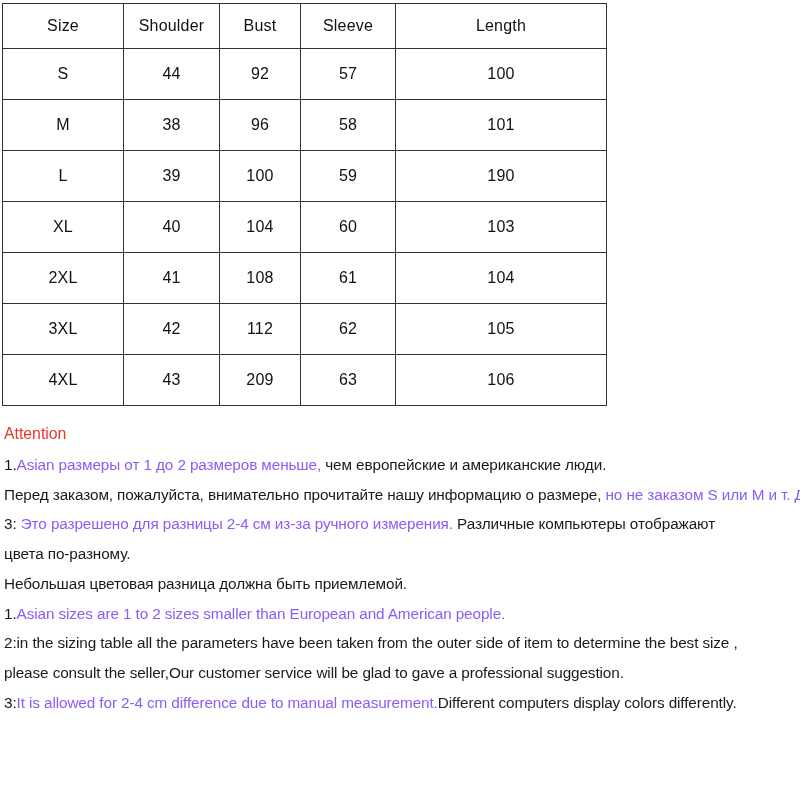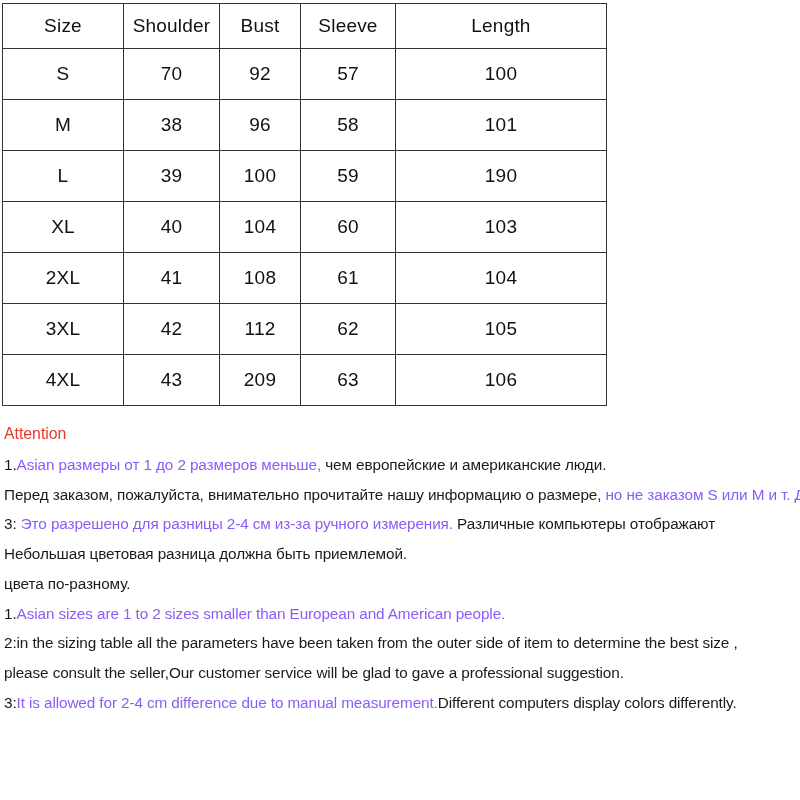--- a/index.html
+++ b/index.html
@@ -28,21 +28,21 @@
     width: 604px;
     table-layout: fixed;
   }
   table.size-table th,
   table.size-table td {
     border: 1.6px solid #333333;
     text-align: center;
     vertical-align: middle;
     font-weight: 400;
     color: #111111;
-    font-size: 19px;
+    font-size: 16px;
     letter-spacing: 0.2px;
     padding: 0;
   }
   table.size-table th {
     height: 44px;
   }
   table.size-table td {
     height: 50px;
   }
   col.c-size     { width: 121px; }
@@ -93,21 +93,21 @@
         <th>Size</th>
         <th>Shoulder</th>
         <th>Bust</th>
         <th>Sleeve</th>
         <th>Length</th>
       </tr>
     </thead>
     <tbody>
       <tr>
         <td>S</td>
-        <td>70</td>
+        <td>44</td>
         <td>92</td>
         <td>57</td>
         <td>100</td>
       </tr>
       <tr>
         <td>M</td>
         <td>38</td>
         <td>96</td>
         <td>58</td>
         <td>101</td>
@@ -154,23 +154,23 @@
 <div id="notes">
 
   <div class="note-heading">Attention</div>
 
   <div class="note-line"><span class="blk">1.</span><span class="red">Asian размеры от 1 до 2 размеров меньше,</span><span class="blk"> чем европейские и американские люди.</span></div>
 
   <div class="note-line"><span class="blk">Перед заказом, пожалуйста, внимательно прочитайте нашу информацию о размере, </span><span class="red">но не заказом S или М и т. Д.</span></div>
 
   <div class="note-line"><span class="blk">3: </span><span class="red">Это разрешено для разницы 2-4 см из-за ручного измерения.</span><span class="blk"> Различные компьютеры отображают</span></div>
 
+  <div class="note-line blk">цвета по-разному.</div>
+
   <div class="note-line blk">Небольшая цветовая разница должна быть приемлемой.</div>
-
-  <div class="note-line blk">цвета по-разному.</div>
 
   <div class="note-line"><span class="blk">1.</span><span class="red">Asian sizes are 1 to 2 sizes smaller than European and American people.</span></div>
 
 
   <div class="note-line blk">2:in the sizing table all the parameters have been taken from the outer side of item  to determine the best size ,</div>
 
   <div class="note-line blk">please consult the seller,Our customer service will be glad to  gave a professional suggestion.</div>
 
   <div class="note-line"><span class="blk">3:</span><span class="red">It is allowed for 2-4 cm difference due to manual measurement.</span><span class="blk">Different computers display colors differently.</span></div>
 

